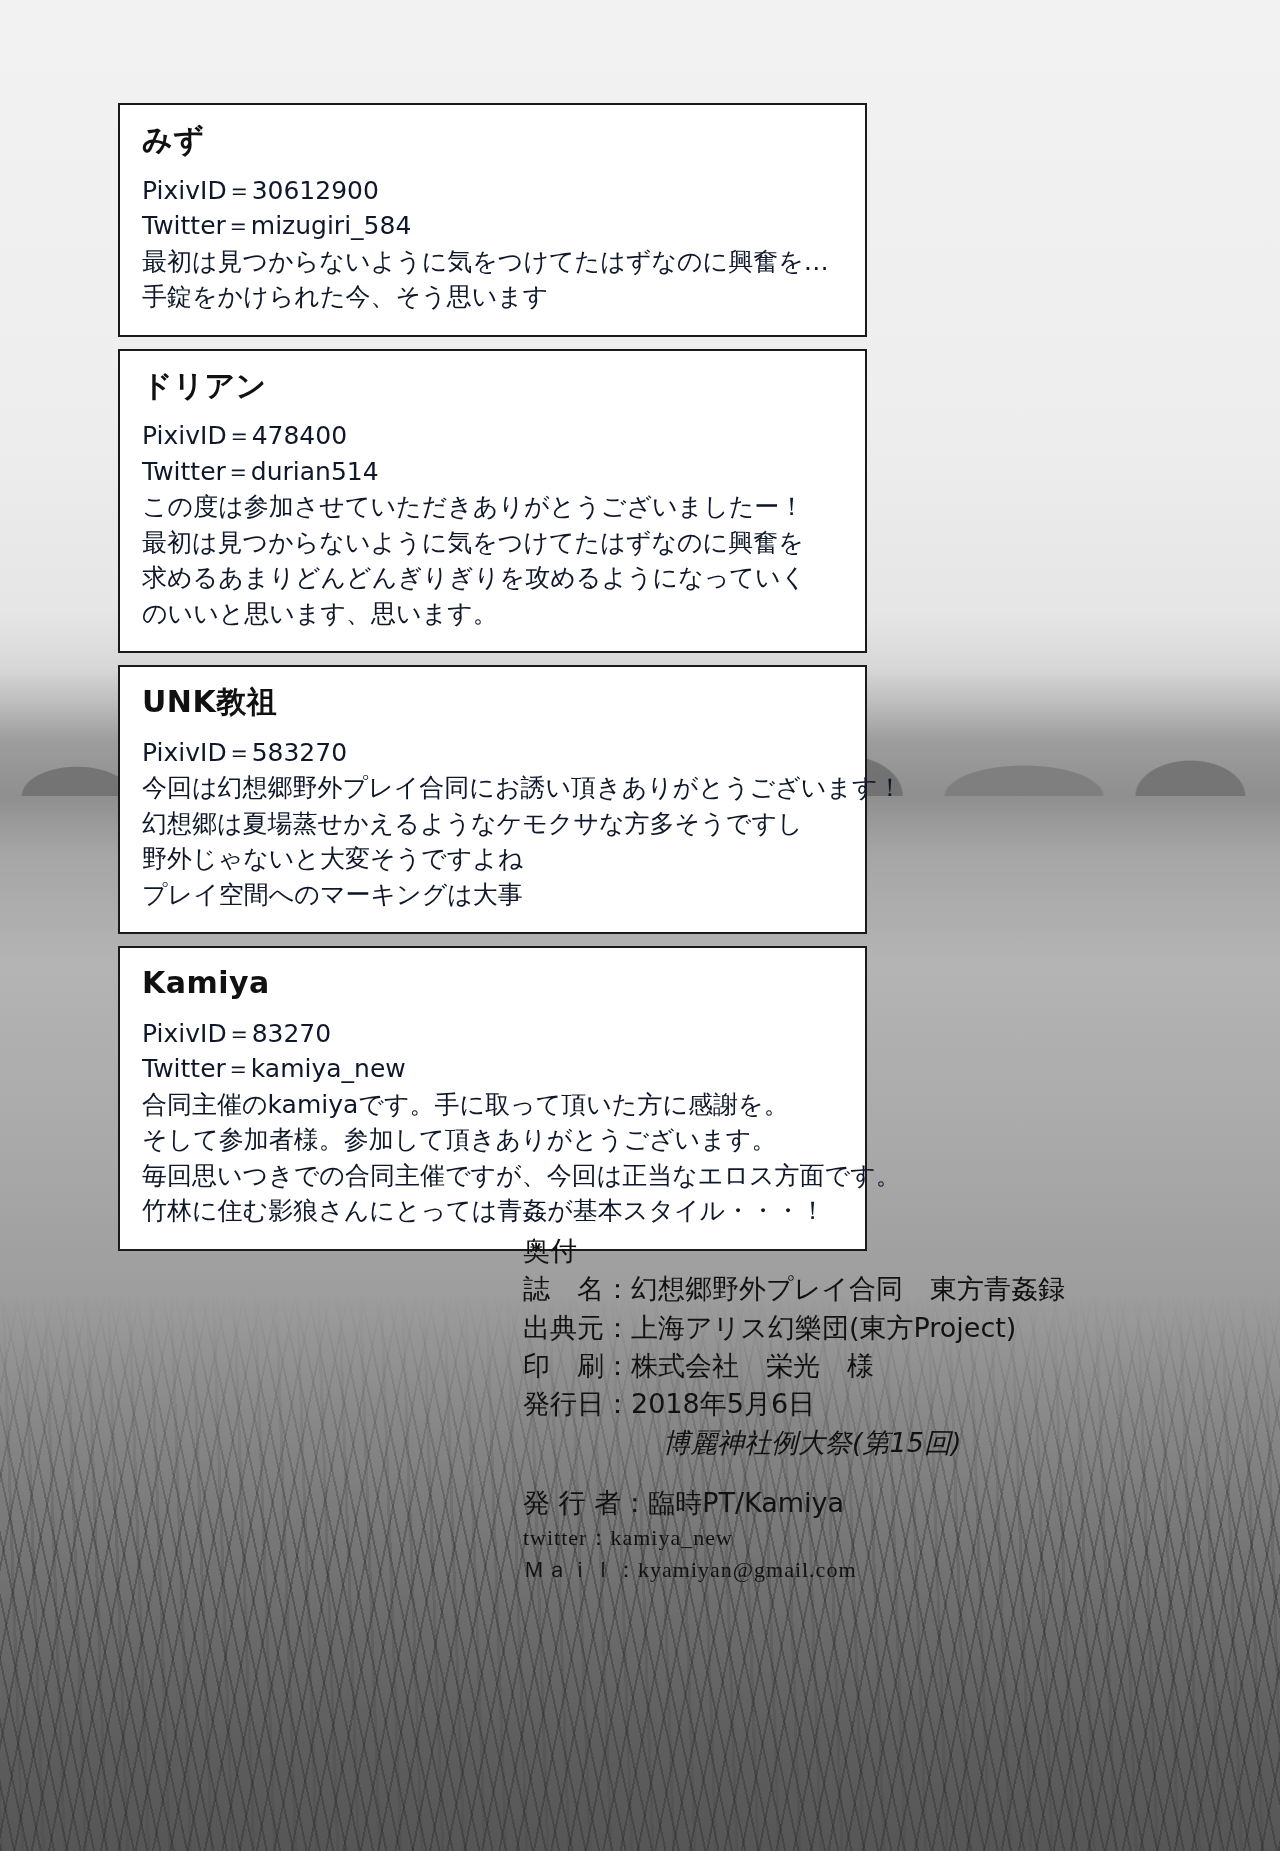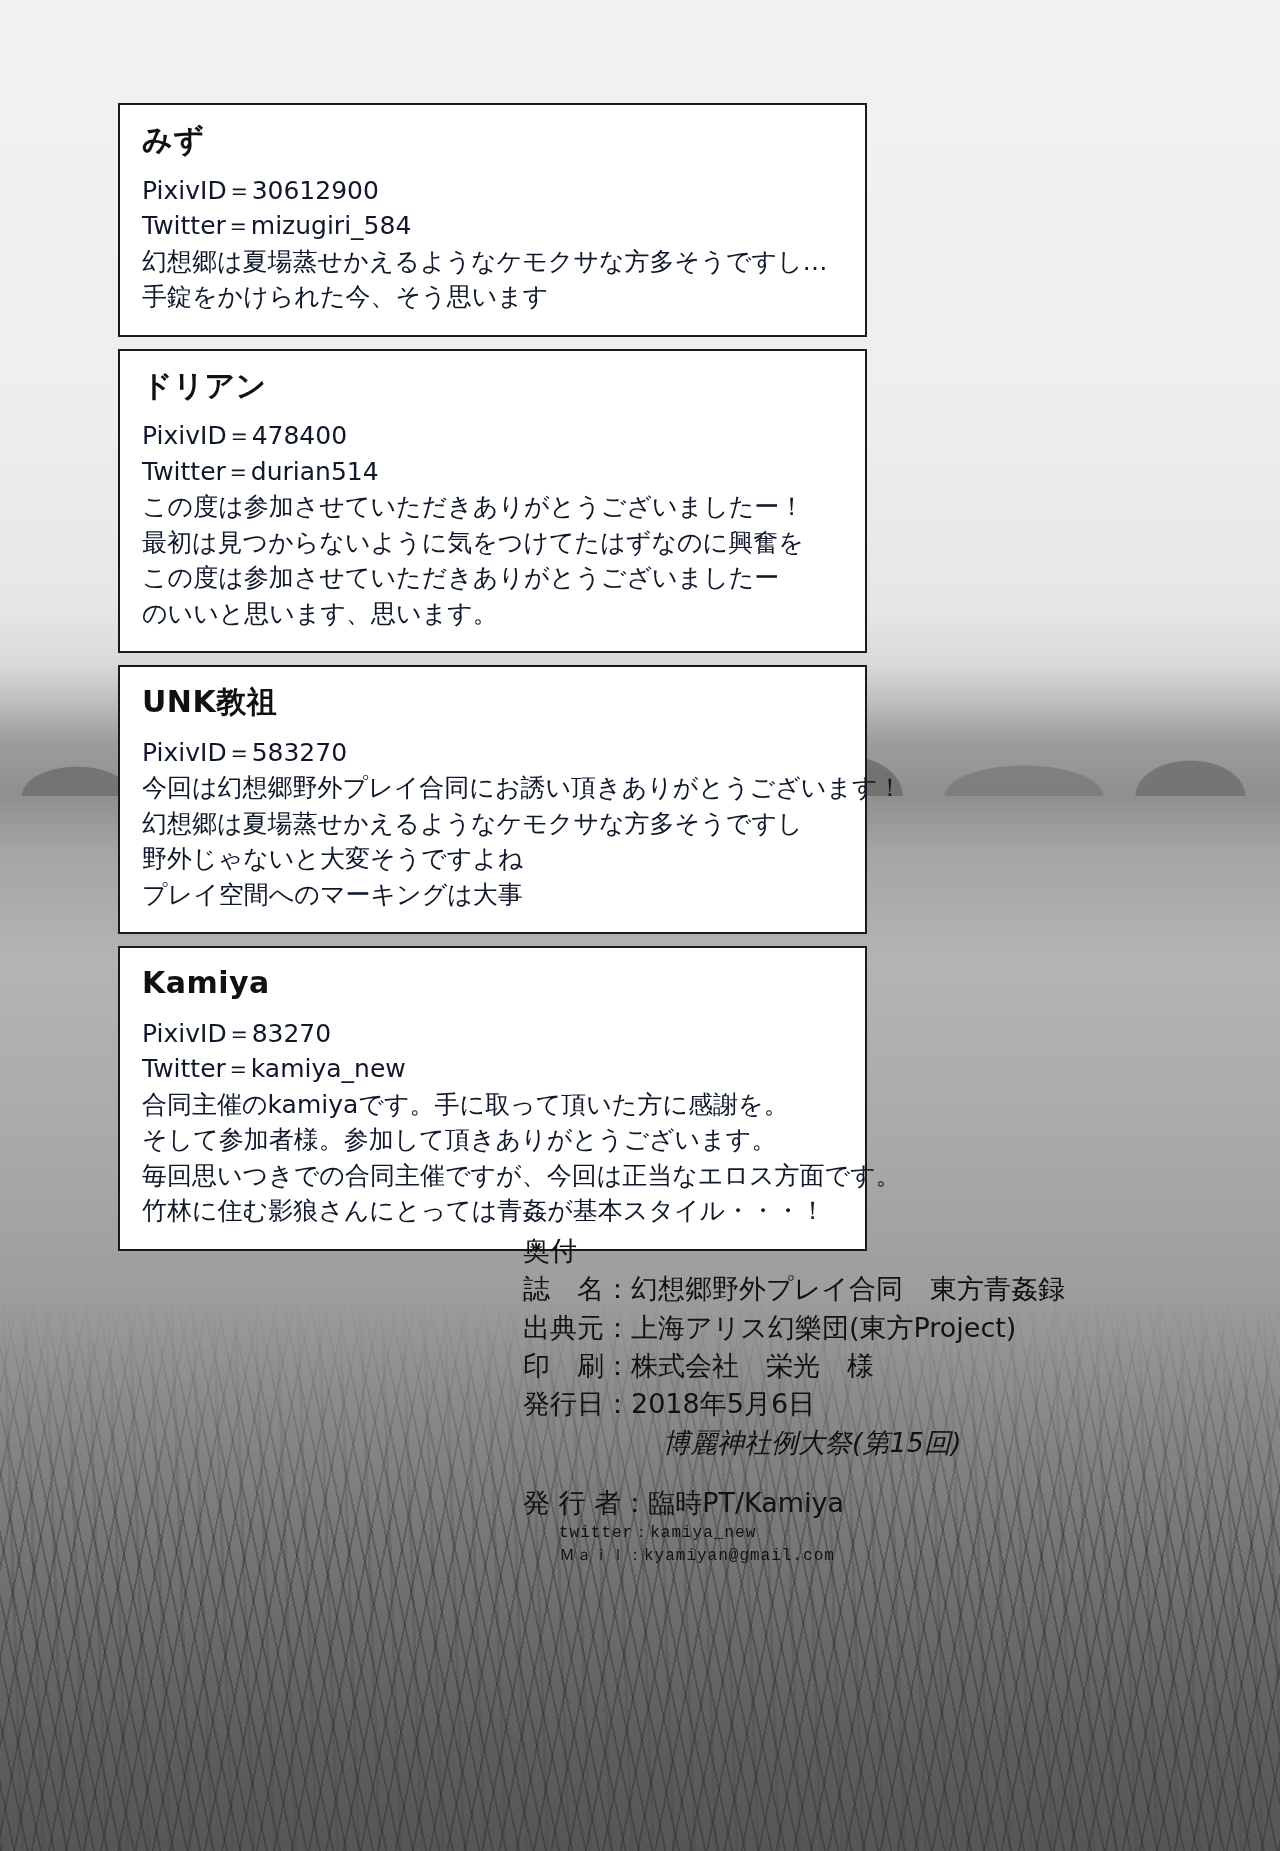--- a/index.html
+++ b/index.html
@@ -124,53 +124,52 @@
     white-space: pre;
   }
   .colophon .c-indent {
     padding-left: 140px;
     font-style: italic;
   }
   .colophon .c-gap {
     height: 22px;
   }
   .colophon .c-mono {
-    font-family: Liberation Mono, monospace;
-    font-size: 16px;
+    font-family: Liberation Serif, serif;
+    font-size: 22px;
     line-height: 1.45;
     letter-spacing: 1px;
     white-space: pre;
-    margin-left: 36px;
   }
 </style>
 </head>
 <body>
 
 <div id="bg"></div>
 <div id="grass"></div>
 
 <div id="page">
 
   <div class="cards">
 
     <div class="card">
       <div class="card-title">みず</div>
       <div class="card-line">PixivID＝30612900</div>
       <div class="card-line">Twitter＝mizugiri_584</div>
-      <div class="card-line">幻想郷は夏場蒸せかえるようなケモクサな方多そうですし…</div>
+      <div class="card-line">最初は見つからないように気をつけてたはずなのに興奮を…</div>
       <div class="card-line">手錠をかけられた今、そう思います</div>
     </div>
 
     <div class="card">
       <div class="card-title">ドリアン</div>
       <div class="card-line">PixivID＝478400</div>
       <div class="card-line">Twitter＝durian514</div>
       <div class="card-line">この度は参加させていただきありがとうございましたー！</div>
       <div class="card-line">最初は見つからないように気をつけてたはずなのに興奮を</div>
-      <div class="card-line">この度は参加させていただきありがとうございましたー</div>
+      <div class="card-line">求めるあまりどんどんぎりぎりを攻めるようになっていく</div>
       <div class="card-line">のいいと思います、思います。</div>
     </div>
 
     <div class="card">
       <div class="card-title">UNK教祖</div>
       <div class="card-line">PixivID＝583270</div>
       <div class="card-line">今回は幻想郷野外プレイ合同にお誘い頂きありがとうございます！</div>
       <div class="card-line">幻想郷は夏場蒸せかえるようなケモクサな方多そうですし</div>
       <div class="card-line">野外じゃないと大変そうですよね</div>
       <div class="card-line">プレイ空間へのマーキングは大事</div>

